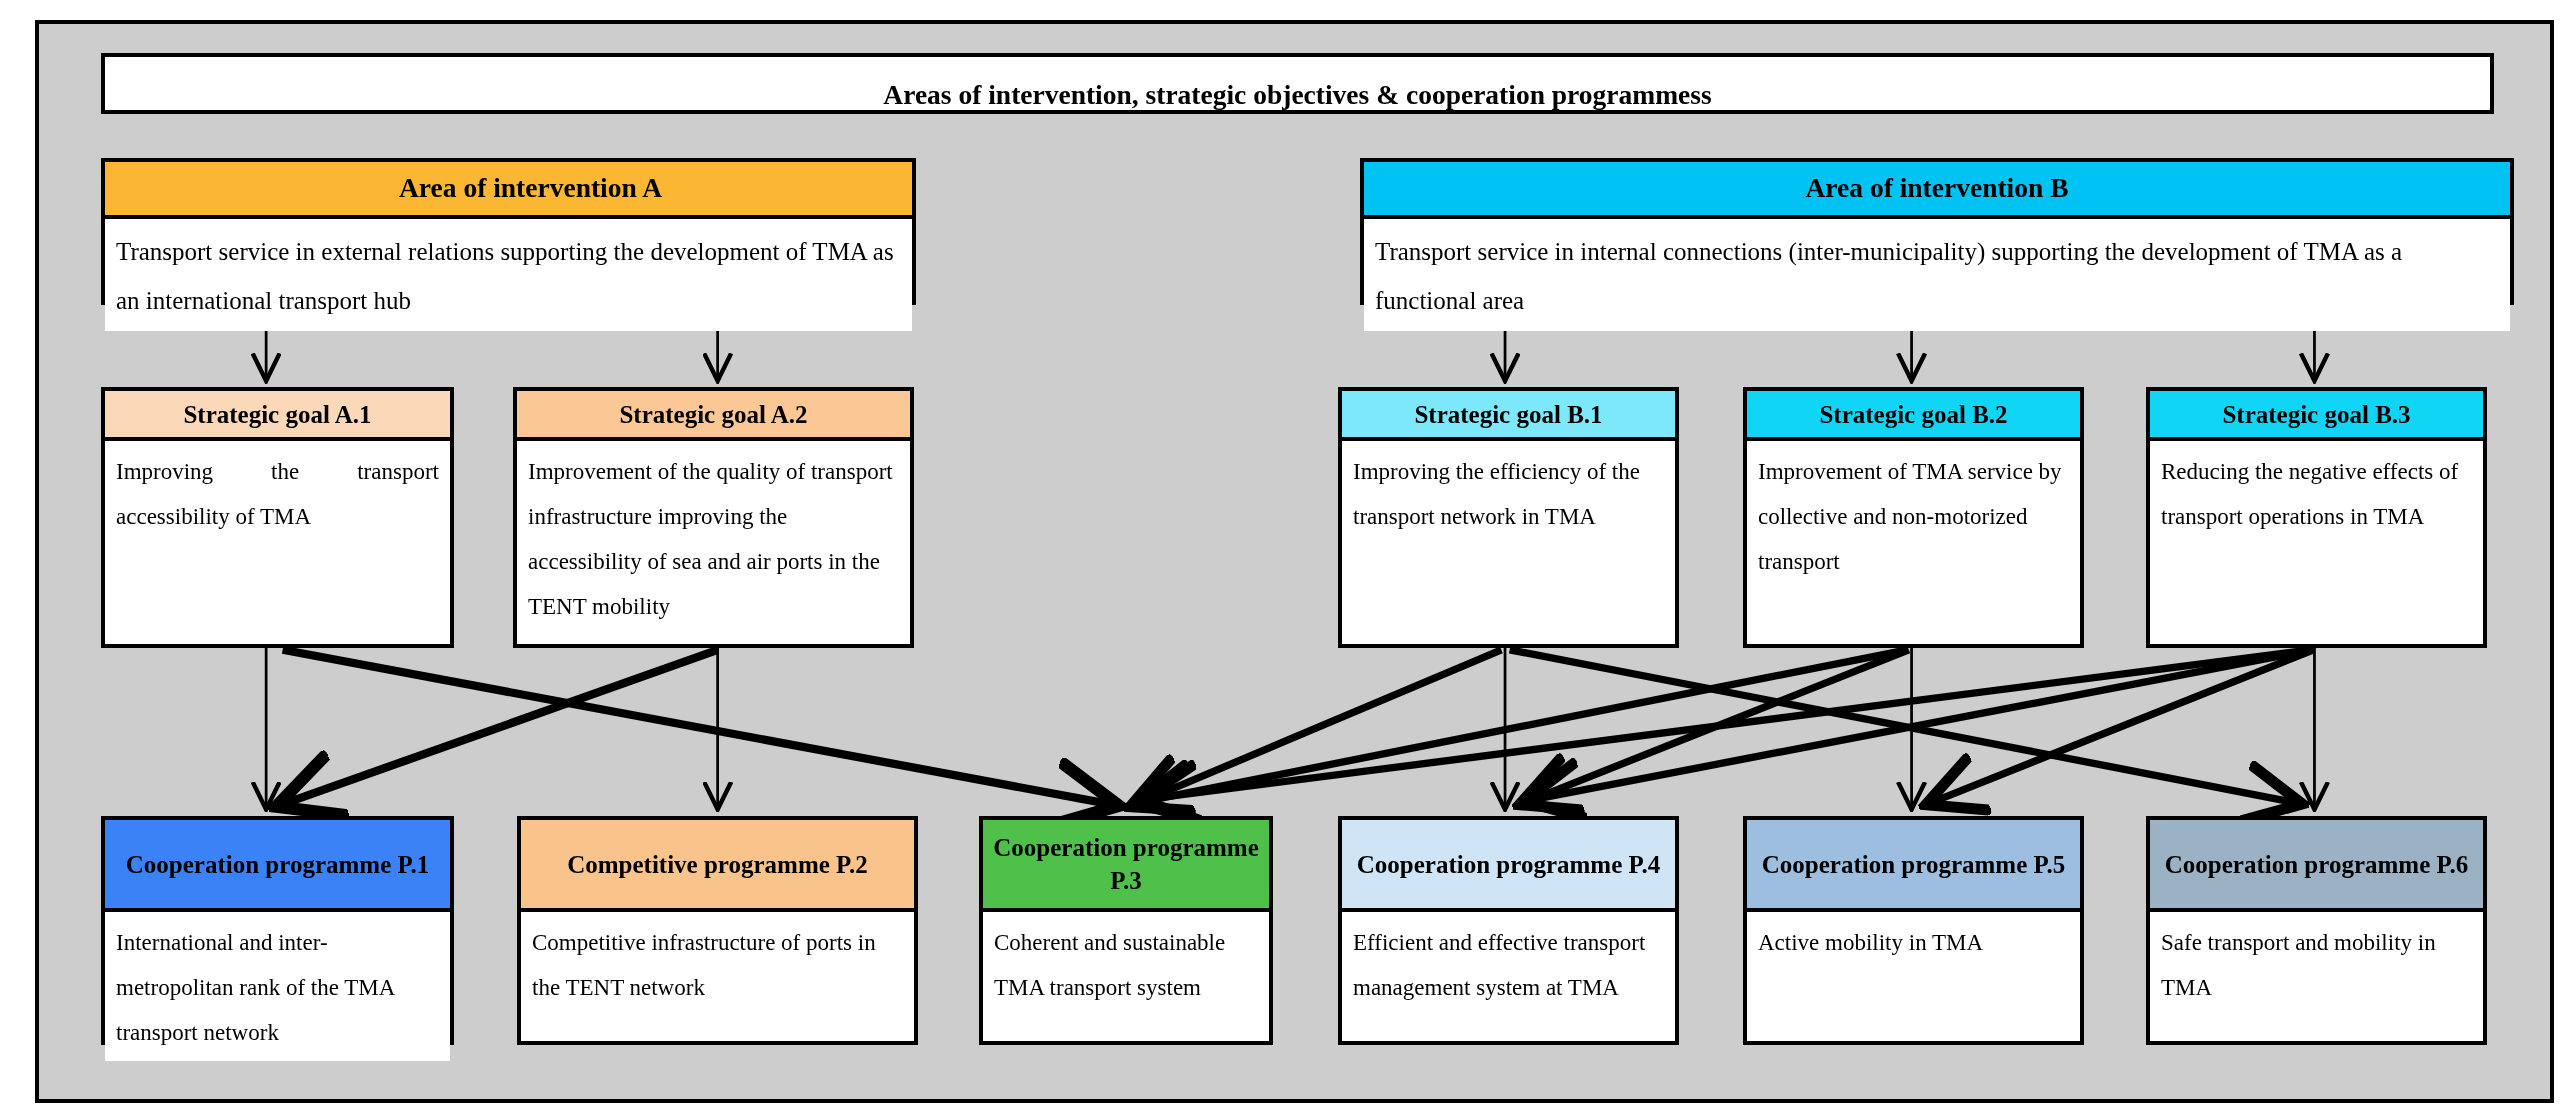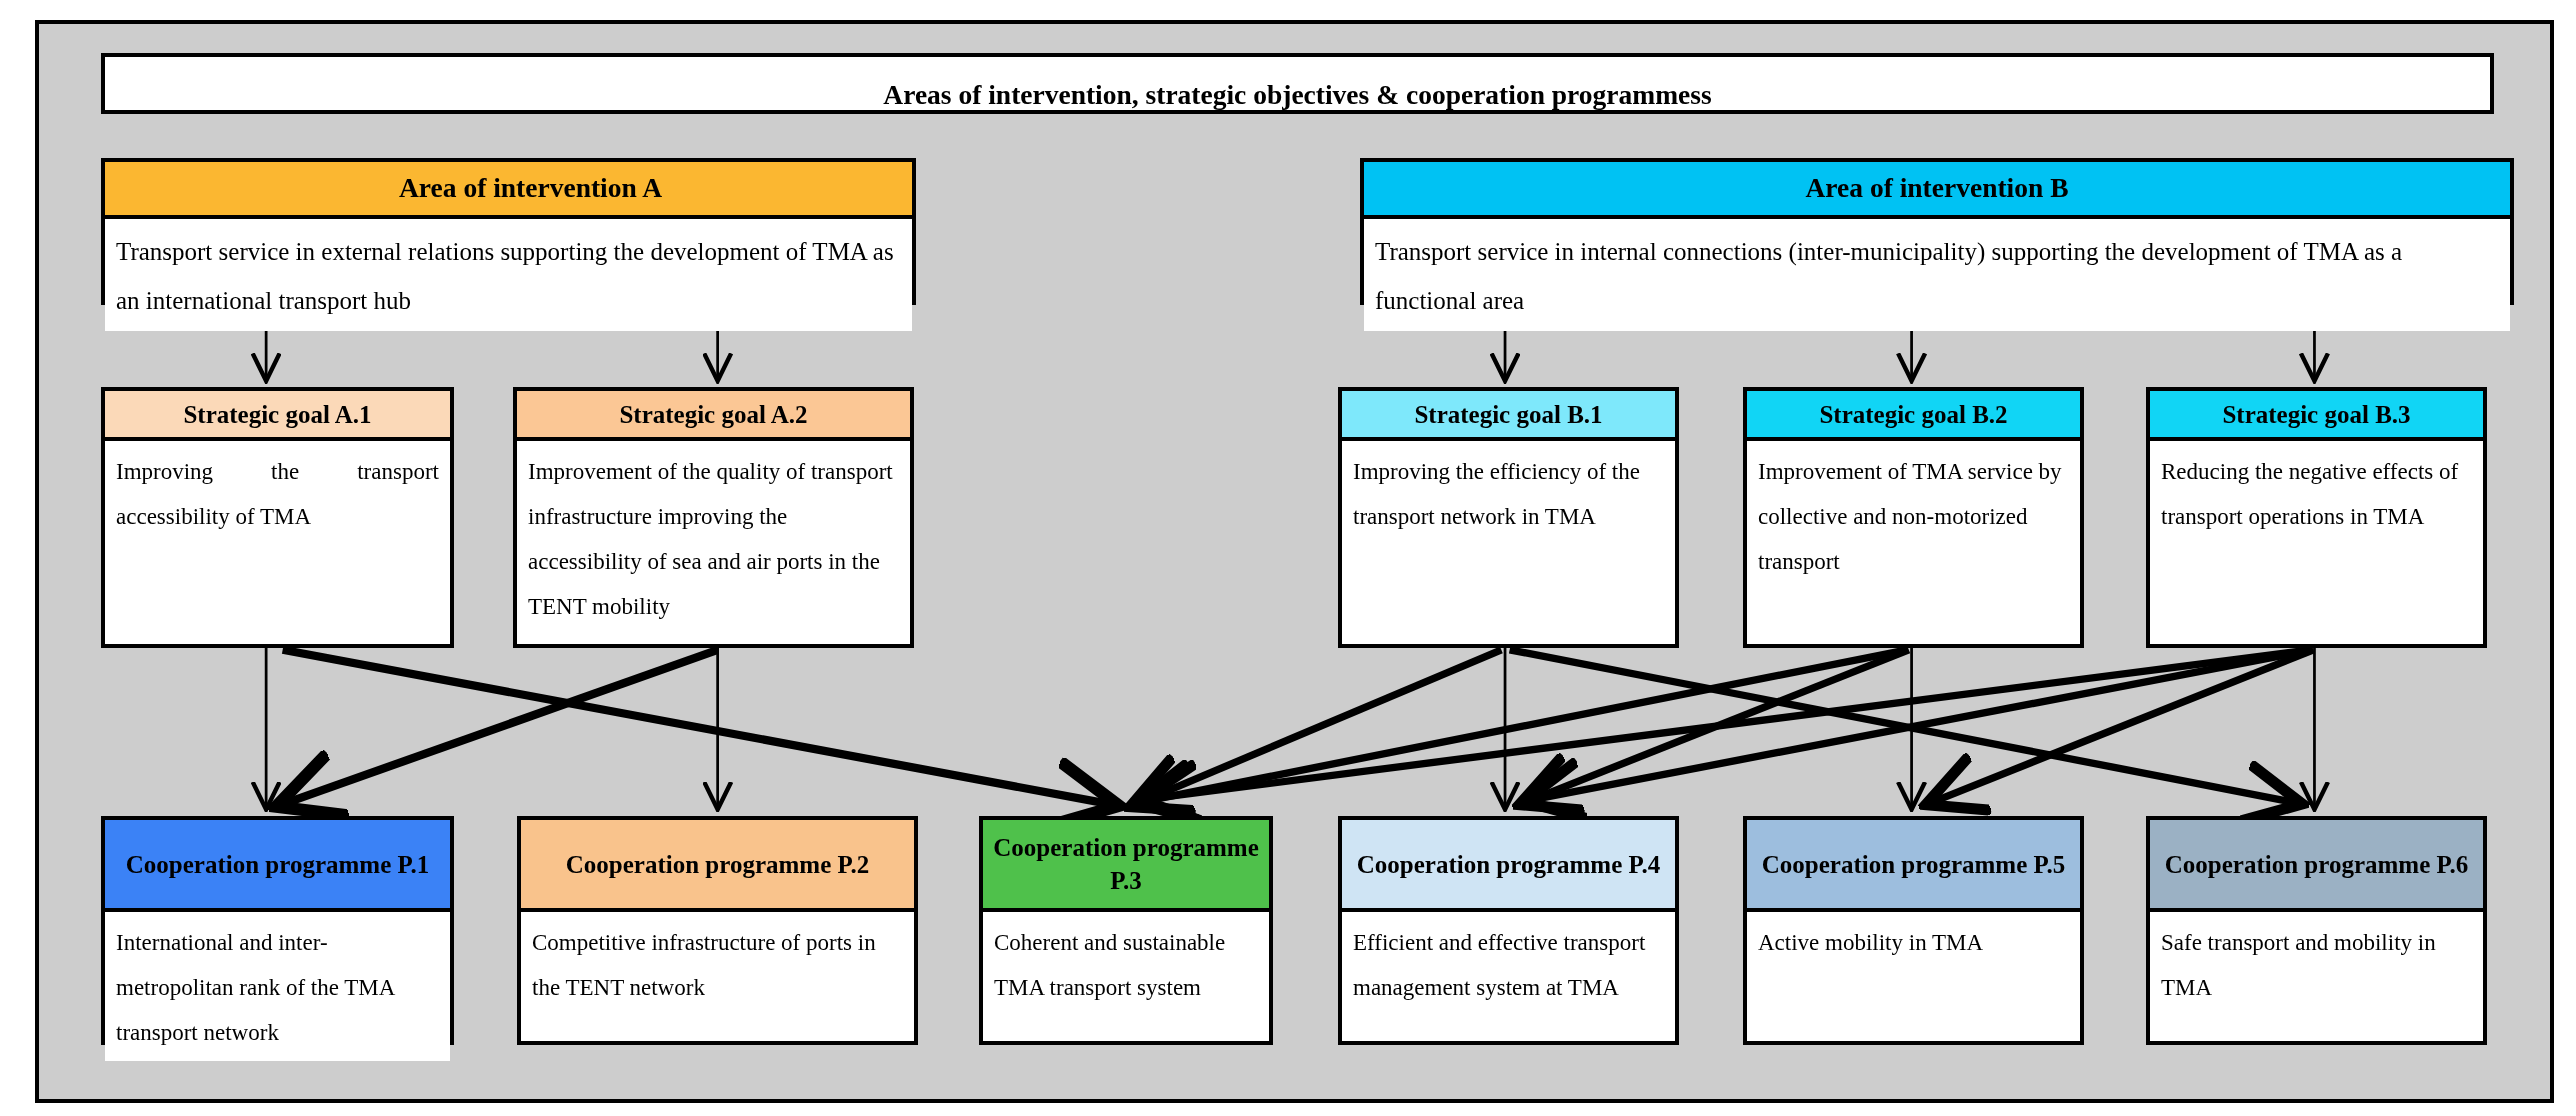--- a/index.html
+++ b/index.html
@@ -166,21 +166,21 @@
     <div class="hdr" style="background:#11D5F5;">Strategic goal B.3</div>
     <div class="bdy">Reducing the negative effects of transport operations in TMA</div>
   </div>
 
   <div class="box progbox" id="prog-p1">
     <div class="hdr" style="background:#3b82f6;">Cooperation programme P.1</div>
     <div class="bdy">International and inter-metropolitan rank of the TMA transport network</div>
   </div>
 
   <div class="box progbox" id="prog-p2">
-    <div class="hdr" style="background:#F9C38C;">Cooperation programme P.2</div>
+    <div class="hdr" style="background:#F9C38C;">Competitive programme P.2</div>
     <div class="bdy">Competitive infrastructure of ports in the TENT network</div>
   </div>
 
   <div class="box progbox" id="prog-p3">
     <div class="hdr" style="background:#4FC14B;">Cooperation programme P.3</div>
     <div class="bdy">Coherent and sustainable TMA transport system</div>
   </div>
 
   <div class="box progbox" id="prog-p4">
     <div class="hdr" style="background:#CFE4F4;">Cooperation programme P.4</div>

